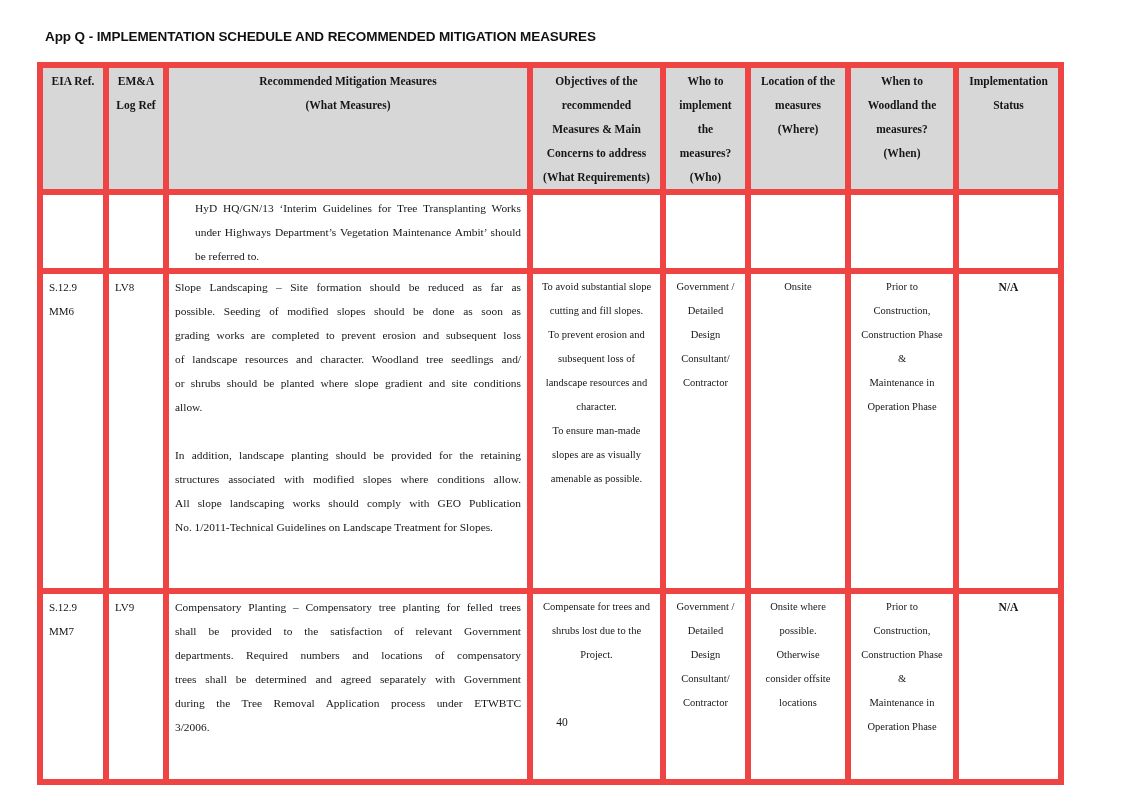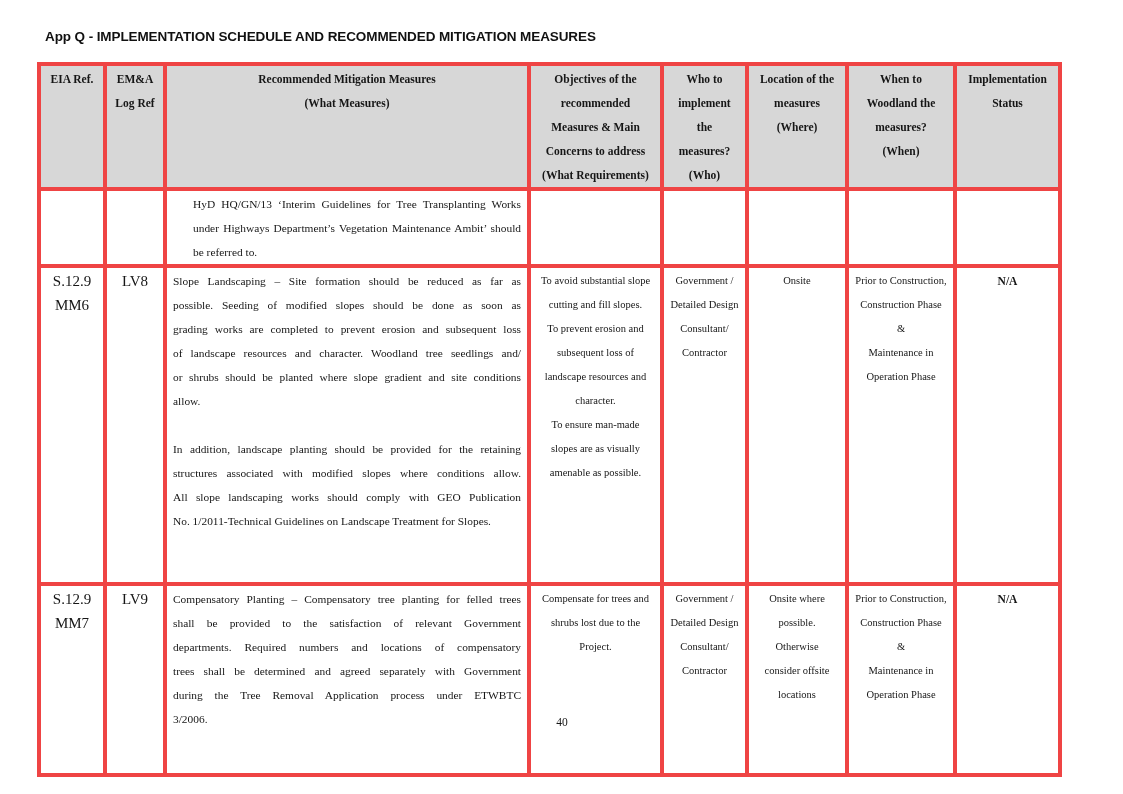--- a/index.html
+++ b/index.html
@@ -24,35 +24,35 @@
     color: #111;
     margin-top: 32px;
   }
   table.mit {
     position: absolute; top: 62px; left: 37px;
     width: 1021px;
     border-collapse: collapse;
     table-layout: fixed;
   }
   table.mit th, table.mit td {
-    border: 4px solid #ef4444;
+    border: 6px solid #ef4444;
     vertical-align: top;
     padding: 1px 6px 0 6px;
     overflow: hidden;
   }
   table.mit th {
     font-weight: bold;
     font-size: 11.5px;
     text-align: center;
   }
   .ln { line-height: 24px; min-height: 24px; }
   .jfull { text-align: justify; text-align-last: justify; }
   .para + .para { margin-top: 24px; }
 
-  td.col-eia, td.col-log { font-size: 15px; text-align: center; padding-left: 7px; margin-top: 44px; }
+  td.col-eia, td.col-log { font-size: 11px; text-align: left; padding-left: 7px; margin-top: 44px; }
   td.col-meas { font-size: 11.4px; text-align: left; padding: 1px 7px 0 7px; }
   td.c-center { font-size: 10.5px; text-align: center; }
   td.col-status { font-size: 11.5px; font-weight: bold; text-align: center; margin-top: 44px; }
 
   .clip-r1 { height: 72px; overflow: hidden; margin-left: 20px; }
   .clip-r2 { height: 313px; overflow: hidden; }
   .clip-r3 { height: 136px; overflow: hidden; }
 
   tr.hdr   { height: 121px; }
   tr.row-1 { height: 73px; }

